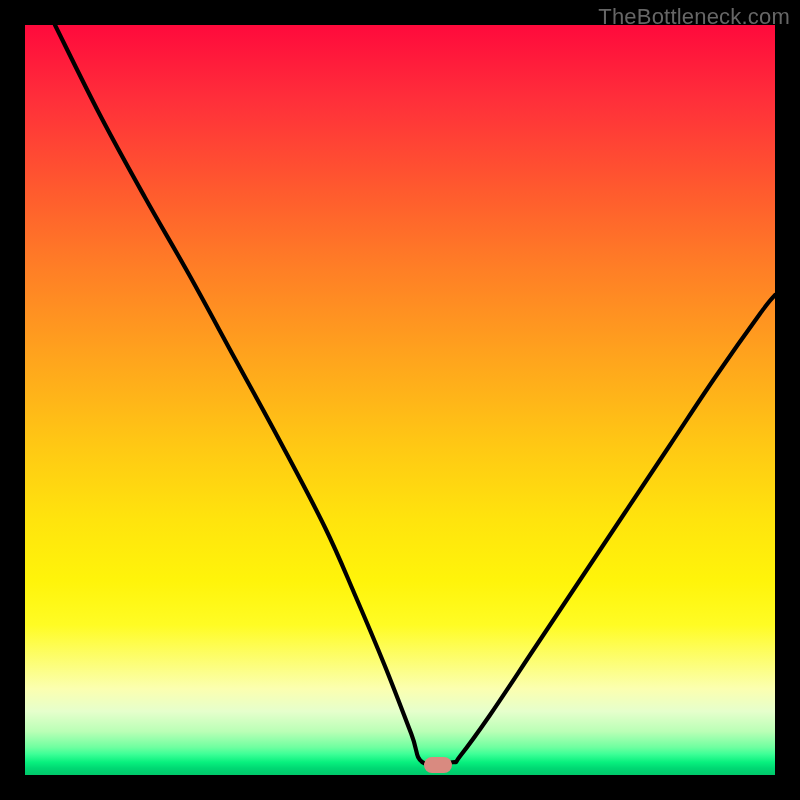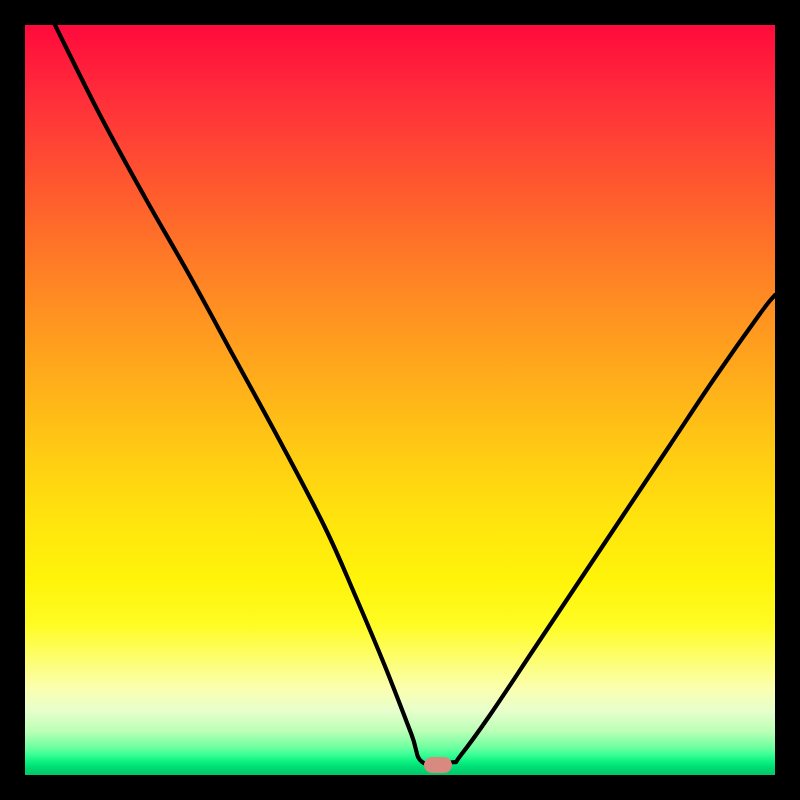--- a/index.html
+++ b/index.html
@@ -71,13 +71,14 @@
 </head>
 <body>
 
 <div class="frame">
   <div class="plot">
     <svg class="curve" viewBox="0 0 750 750" preserveAspectRatio="none">
       <path id="curve-path" fill="none" stroke="#000" stroke-width="4.2" stroke-linejoin="round" stroke-linecap="round" d="M 30 0 C 38.1 16.2, 58.8 58.95, 75 90 C 91.2 121.05, 103.8 143.475, 120 172.5 C 136.2 201.525, 148.8 222.22500000000002, 165 251.25 C 181.2 280.275, 193.8 304.04999999999995, 210.00000000000003 333.74999999999994 C 226.20000000000005 363.44999999999993, 238.80000000000004 385.875, 255.00000000000003 416.25 C 271.20000000000005 446.625, 286.5 474.825, 300 502.5 C 313.5 530.175, 319.2 545.025, 330 570 C 340.8 594.975, 349.875 616.275, 360 641.25 C 370.125 666.225, 379.5 691.47, 386.25 708.75 C 393 726.03, 390.075 732.12, 397.5 737.25 C 404.925 742.38, 420.74999999999994 738.33, 427.49999999999994 737.25 C 434.24999999999994 736.17, 428.24999999999994 739.755, 434.99999999999994 731.25 C 441.74999999999994 722.745, 451.5 709.575, 465 690 C 478.5 670.425, 493.80000000000007 646.8, 510.00000000000006 622.5 C 526.2 598.2, 538.8 579.3, 555 555 C 571.2 530.7, 583.8 511.8, 600 487.5 C 616.2 463.2, 628.8 444.3, 645 420 C 661.2 395.7, 673.8 376.125, 690 352.5 C 706.2 328.875, 724.2 303.6, 735 288.75 C 745.8 273.9, 747.3 273.375, 750 270"></path>
     </svg>
     <div class="marker" id="marker" style="left: 412.5px; top: 739.5px;"></div>
   </div>
+  <div class="attribution">TheBottleneck.com</div>
 </div>
 
 </body></html>

